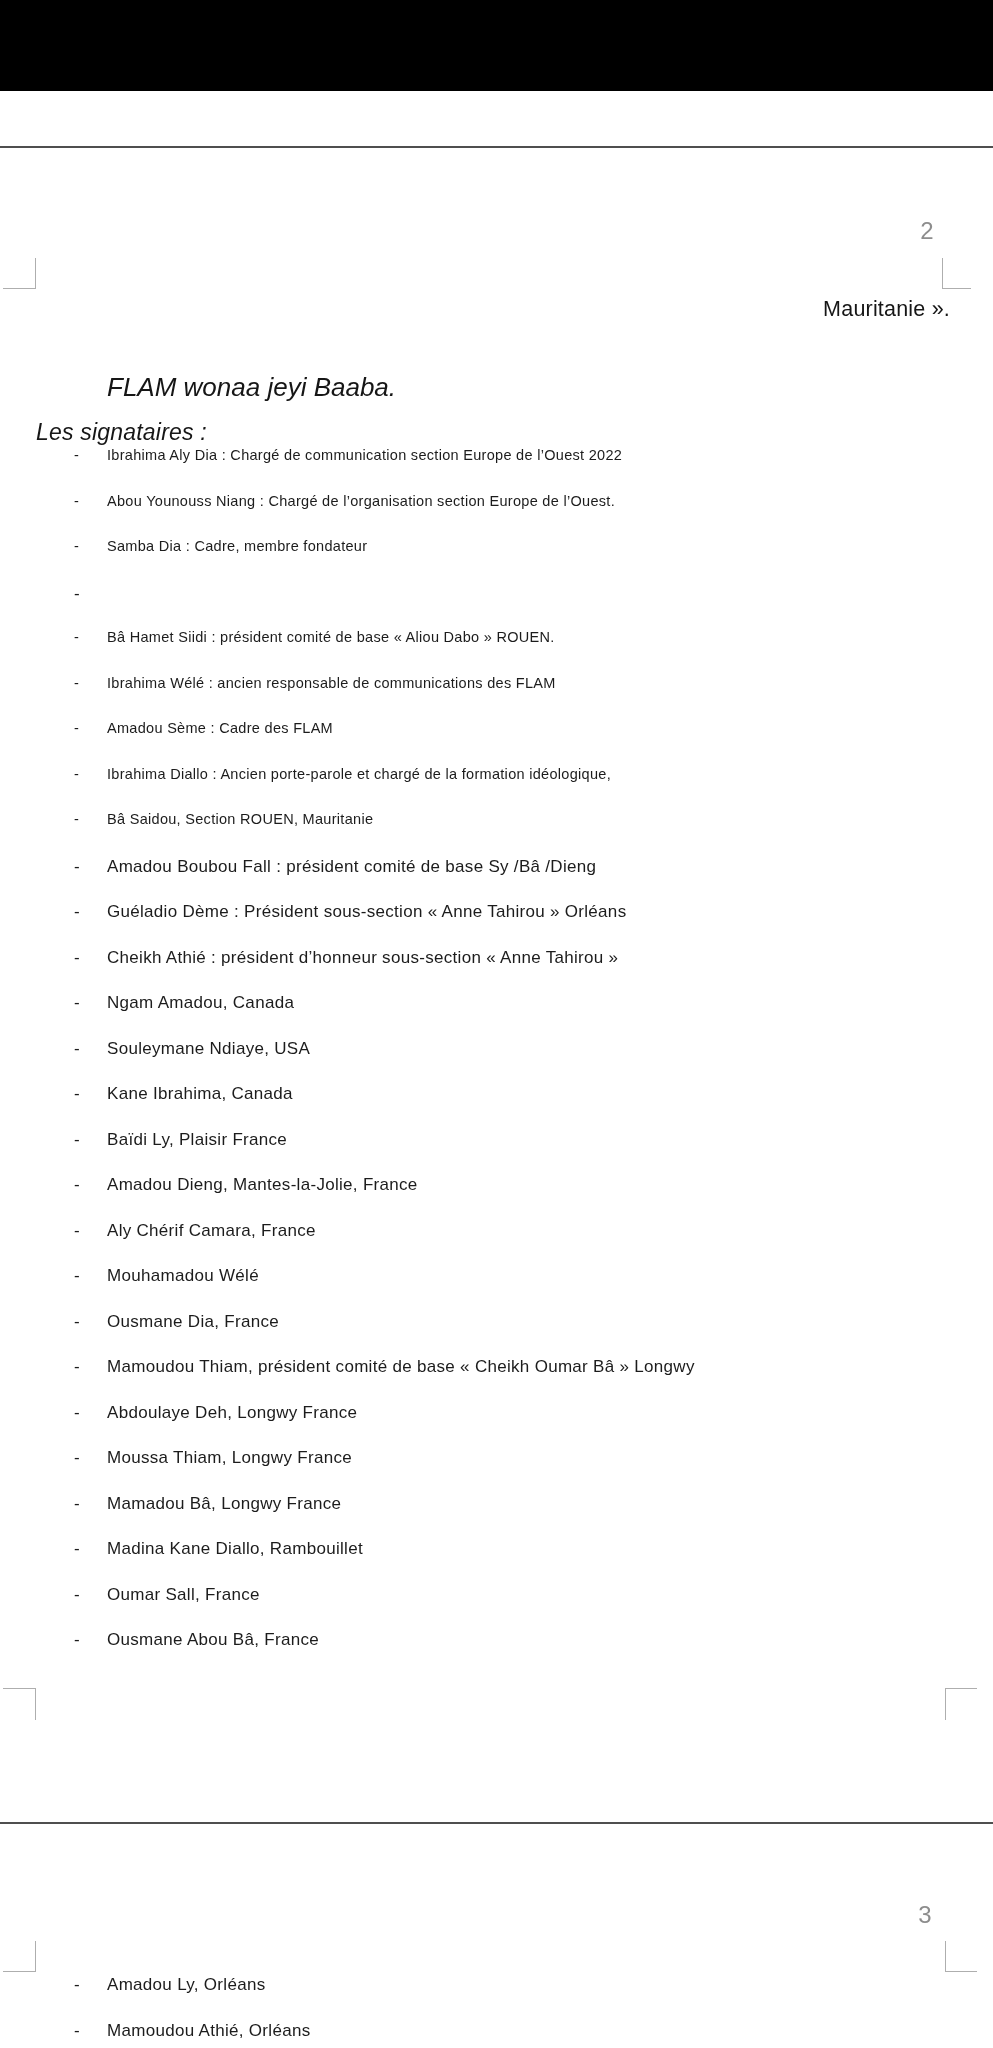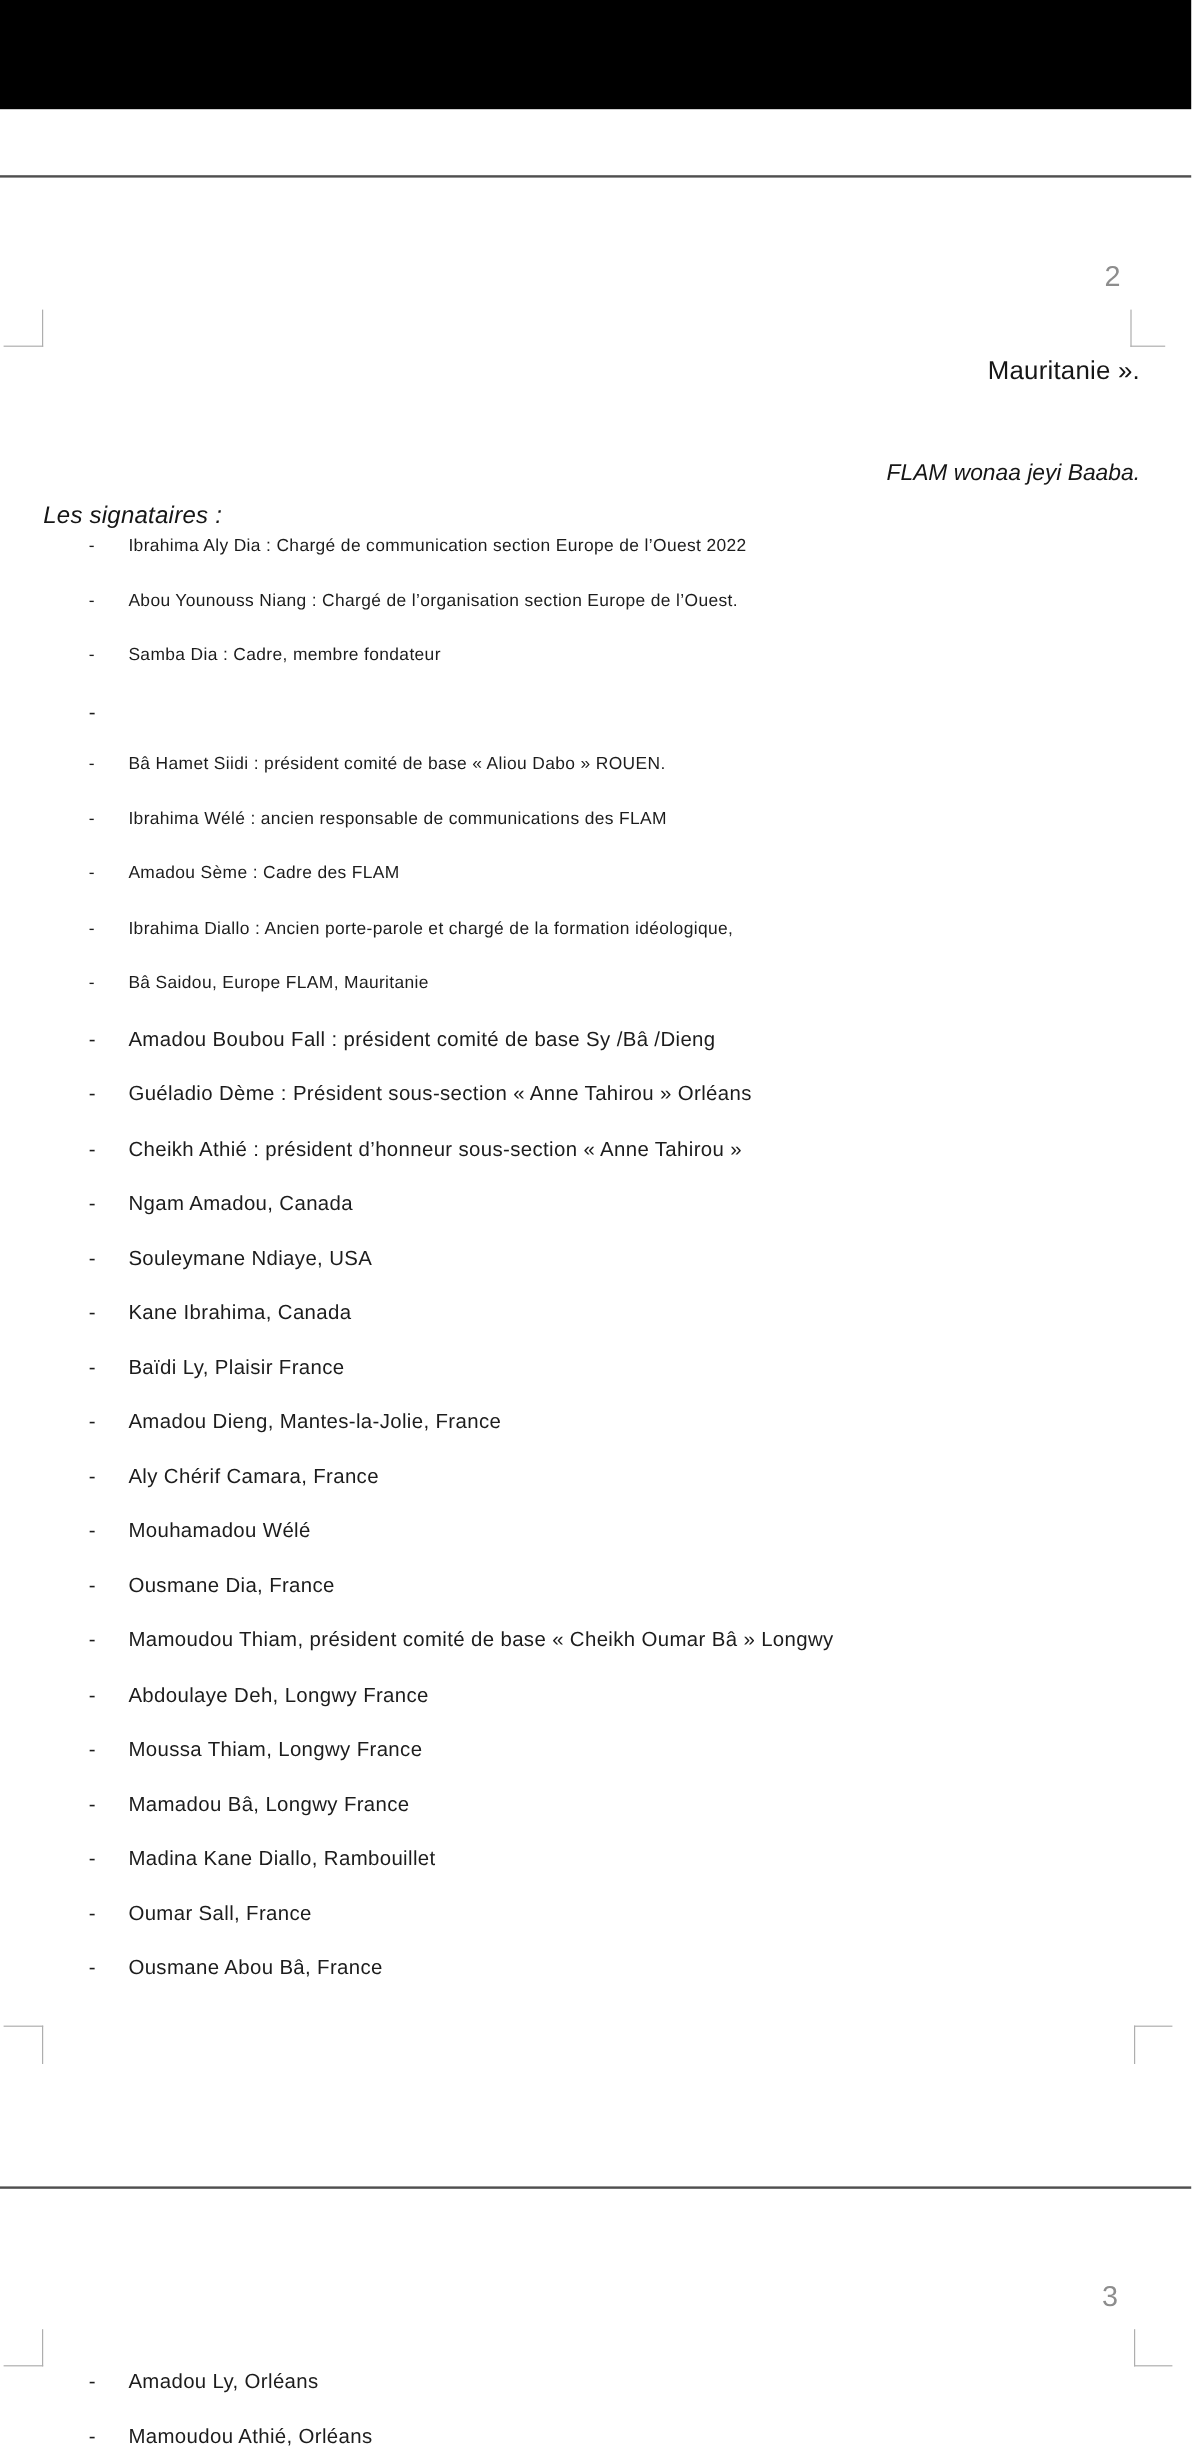--- a/index.html
+++ b/index.html
@@ -45,27 +45,27 @@
   .p3-tl { left: 3px;   top: 1941px; width: 32px; height: 30px; }
   .p3-tr { left: 945px; top: 1941px; width: 31px; height: 30px; }
   .para {
     position: absolute; left: 107px; top: 292px; width: 843px;
     font-size: 21.5px; line-height: 34px; color: #161616;
     letter-spacing: 0.2px;
   }
   .para-line1 { text-align: justify; text-align-last: justify; text-justify: inter-word; }
   .para-line2 { text-align: right; }
   .motto {
-    position: absolute; left: 107px; top: 384px; width: 843px;
-    text-align: right; font-style: italic;
-    font-size: 19px; color: #161616;
+    position: absolute; left: 107px; top: 372px; width: 843px;
+    font-style: italic;
+    font-size: 26px; color: #161616;
   }
   .sig-heading {
     position: absolute; left: 36px; top: 419px;
-    font-style: italic; font-size: 20px; color: #161616;
+    font-style: italic; font-size: 23px; color: #161616;
     letter-spacing: 0.2px;
   }
   .sig-list { position: absolute; left: 74px; width: 905px; }
   .list-p2 { top: 447px; }
   .list-p3 { top: 1975px; }
   .sig-item {
     display: flex; align-items: flex-start;
     height: 22px; margin-bottom: 23.5px;
     white-space: nowrap;
     color: #1c1c1c;
@@ -131,21 +131,21 @@
     <span class="sig-text">Amadou Sème : Cadre des FLAM</span>
   </div>
 
   <div class="sig-item small">
     <span class="dash">-</span>
     <span class="sig-text">Ibrahima Diallo : Ancien porte-parole et chargé de la formation idéologique,</span>
   </div>
 
   <div class="sig-item small">
     <span class="dash">-</span>
-    <span class="sig-text">Bâ Saidou, Europe FLAM, Mauritanie</span>
+    <span class="sig-text">Bâ Saidou, Section ROUEN, Mauritanie</span>
   </div>
 
   <div class="sig-item large">
     <span class="dash">-</span>
     <span class="sig-text">Amadou Boubou Fall : président comité de base Sy /Bâ /Dieng</span>
   </div>
 
   <div class="sig-item large">
     <span class="dash">-</span>
     <span class="sig-text">Guéladio Dème : Président sous-section « Anne Tahirou » Orléans</span>

